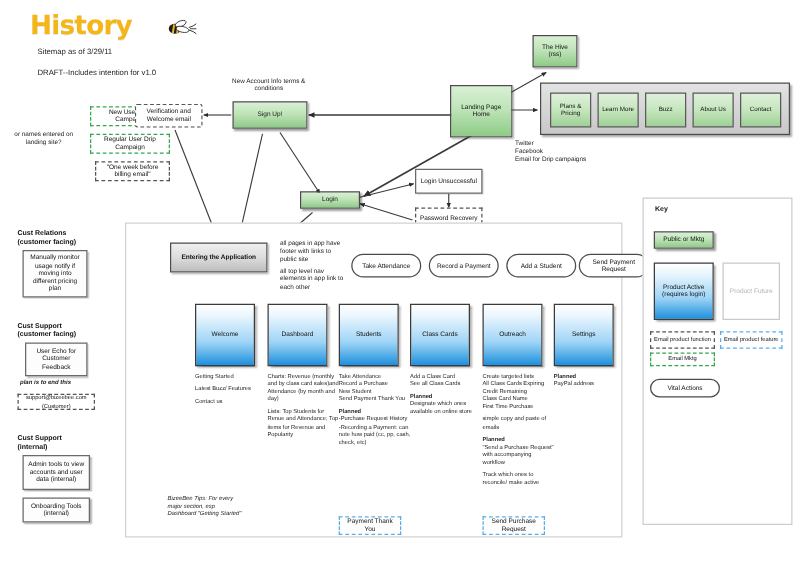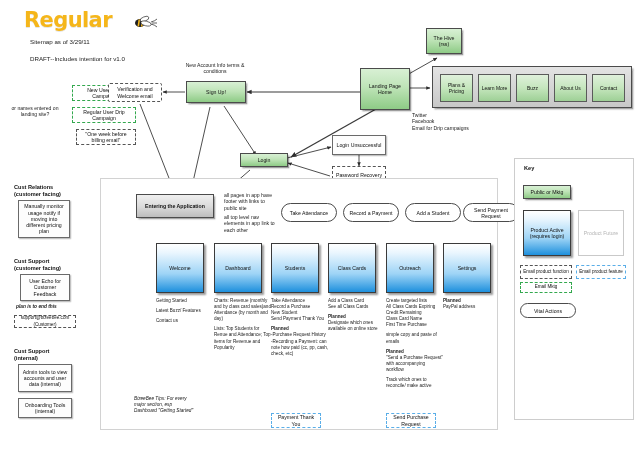--- a/index.html
+++ b/index.html
@@ -96,21 +96,21 @@
     <path d="M287,158 L331,147" marker-end="url(#ah)"></path>
 
     <path d="M359,155 L359,166" marker-end="url(#ah)"></path>
 
     <path d="M330,176 L288,163" marker-end="url(#ah)"></path>
   </g>
 
   <path d="M175,216 L175,243" stroke="#1e90dd" stroke-width="2.2" fill="none" marker-end="url(#ahb)"></path>
 </svg>
 
-<div class="abs" id="logo">Regular</div>
+<div class="abs" id="logo">History</div>
 <svg class="abs" id="bee" width="28" height="18" viewBox="0 0 28 18">
   <ellipse cx="9" cy="9" rx="5" ry="4" fill="#1d1d1d"></ellipse>
   <rect x="7" y="5.5" width="1.6" height="7" fill="#F5B61A" transform="rotate(8 8 9)"></rect>
   <rect x="10.4" y="5.5" width="1.6" height="7" fill="#F5B61A" transform="rotate(8 11 9)"></rect>
   <ellipse cx="13.5" cy="5" rx="4.6" ry="2.2" fill="#ffffff" stroke="#1d1d1d" stroke-width=".6" transform="rotate(-22 13.5 5)"></ellipse>
   <ellipse cx="15" cy="9.5" rx="5.2" ry="2.3" fill="#ffffff" stroke="#1d1d1d" stroke-width=".6" transform="rotate(12 15 9.5)"></ellipse>
   <path d="M20 8 q4 -1 6 -3" stroke="#1d1d1d" stroke-width=".7" fill="none"></path>
   <path d="M20 10 q4 1 6 3" stroke="#1d1d1d" stroke-width=".7" fill="none"></path>
   <path d="M21 9 q3 0 5 0" stroke="#1d1d1d" stroke-width=".7" fill="none"></path>
 </svg>

